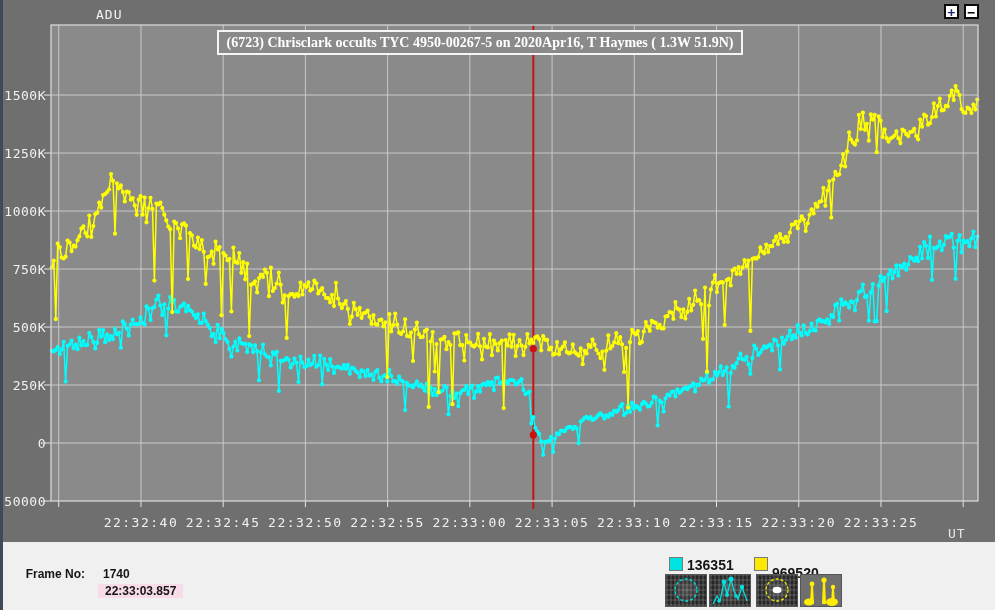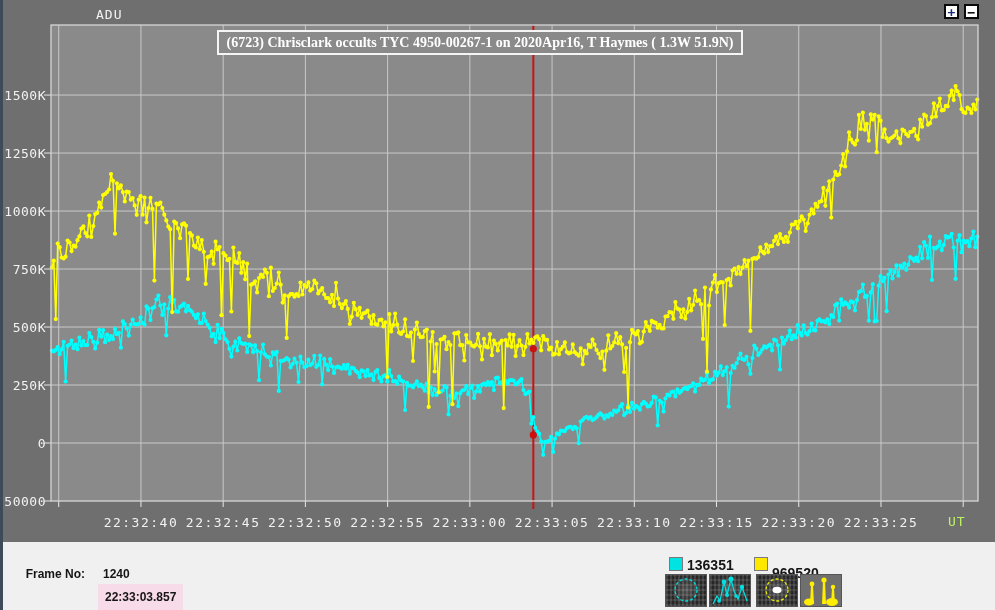--- a/index.html
+++ b/index.html
@@ -4,41 +4,41 @@
 <style>
   html,body{margin:0;padding:0;background:#f0f0f0;}
   .screen{position:relative;width:995px;height:610px;overflow:hidden;
     font-family:"Liberation Sans",sans-serif;box-sizing:border-box;
     border-left:3px solid #3e4a58;background:#f0f0f0;}
   
   .chart-area{position:absolute;left:0;top:0;width:992px;height:542px;background:#6f6f6f;}
   #chart-svg{position:absolute;left:0;top:0;}
   .adu-label{position:absolute;left:61px;top:7px;color:#f2f2f2;
     font-family:"DejaVu Sans Mono",monospace;font-size:13px;letter-spacing:1px;margin-left:32px;}
-  .ut-label{position:absolute;left:945px;top:514px;color:#bef264;
+  .ut-label{position:absolute;left:945px;top:526px;color:#e5e5e5;
     font-family:"DejaVu Sans Mono",monospace;font-size:13px;letter-spacing:1px;}
   .title-box{position:absolute;left:214px;top:30px;width:522px;height:21px;
     border:2px solid #f5f5f5;background:#8a8a8a;color:#ffffff;
     font-family:"Liberation Serif",serif;font-weight:bold;font-size:14px;
     text-align:center;line-height:21px;white-space:nowrap;}
   .zoom-btn{position:absolute;top:4px;width:15px;height:15px;background:#ffffff;
     border:2px solid #0a0a0a;font-family:"DejaVu Sans Mono",monospace;
     font-weight:bold;font-size:13px;line-height:13px;text-align:center;
     padding:0;cursor:pointer;}
   #btn-zoom-in{left:941px;color:#1b2b7a;}
   #btn-zoom-out{left:961px;color:#000000;}
   
   .footer{position:absolute;left:0;top:548px;width:992px;height:68px;background:#f0f0f0;color:#151515;font-weight:bold;}
   .f-label{position:absolute;font-size:12px;text-align:right;width:60px;}
   .f-value{position:absolute;font-size:12px;}
   #frame-label{left:22px;top:19px;}
   #frame-value{left:100px;top:19px;}
   #time-label{left:22px;top:39px;margin-top:23px;}
   .time-pill{position:absolute;left:95px;top:36px;background:#f7dbe9;
-    padding:6px 7px;font-size:12px;}
+    padding:0 7px;font-size:12px;}
   
   .swatch{position:absolute;top:9px;width:12px;height:12px;border:1px solid #7a7a7a;}
   .leg-label{position:absolute;top:9px;font-size:14px;}
   .thumb{position:absolute;top:26px;width:42px;height:33px;border:1px solid #555;
     box-sizing:border-box;overflow:hidden;}
   .noise{background-color:#262626;background-image:
     repeating-linear-gradient(0deg, rgba(255,255,255,.10) 0 2px, transparent 2px 5px),
     repeating-linear-gradient(90deg, rgba(255,255,255,.12) 0 2px, transparent 2px 4px),
     radial-gradient(circle at 50% 48%, rgba(255,255,255,.18), transparent 62%);}
   .profile-bg{background:#6f6f6f;}
@@ -1060,29 +1060,29 @@
           <circle cx="974.3" cy="99.6" r="2.1" fill="#ffff00"></circle>
         </g>
         <circle cx="530.3294305481639" cy="348.82846003898635" r="3.6" fill="#cc1111"></circle>
         <circle cx="530.3294305481639" cy="434.8888888888889" r="3.6" fill="#cc1111"></circle>
         <rect x="48" y="25" width="927" height="476" fill="none" stroke="#d6d6d6" stroke-width="1.3"></rect>
       </svg>
 
     <div class="adu-label">ADU</div>
     <div class="ut-label">UT</div>
 
-    <div class="title-box">(6723) Chrisclark occults TYC 4950-00267-1  on 2020Apr16, T Haymes ( 1.3W 51.9N)</div>
+    <div class="title-box">(6723) Chrisclark occults TYC 4950-00267-5  on 2020Apr16, T Haymes ( 1.3W 51.9N)</div>
 
     <button id="btn-zoom-in" class="zoom-btn">+</button>
     <button id="btn-zoom-out" class="zoom-btn">−</button>
   </div>
 
   <div class="footer">
     <div id="frame-label" class="f-label">Frame No:</div>
-    <div id="frame-value" class="f-value">1240</div>
+    <div id="frame-value" class="f-value">1740</div>
     <div id="time-label" class="f-label">Time:</div>
     <div class="time-pill">22:33:03.857</div>
 
     <div class="swatch" style="left:666px;background:#00e3e3;"></div>
     <div class="leg-label" style="left:684px;">136351</div>
     <div class="thumb noise" style="left:662px;">
       <svg width="40" height="31">
         <circle cx="20" cy="15" r="11" fill="none" stroke="#00dcdc" stroke-width="1.4" stroke-dasharray="3 2"></circle>
       </svg>
     </div>

